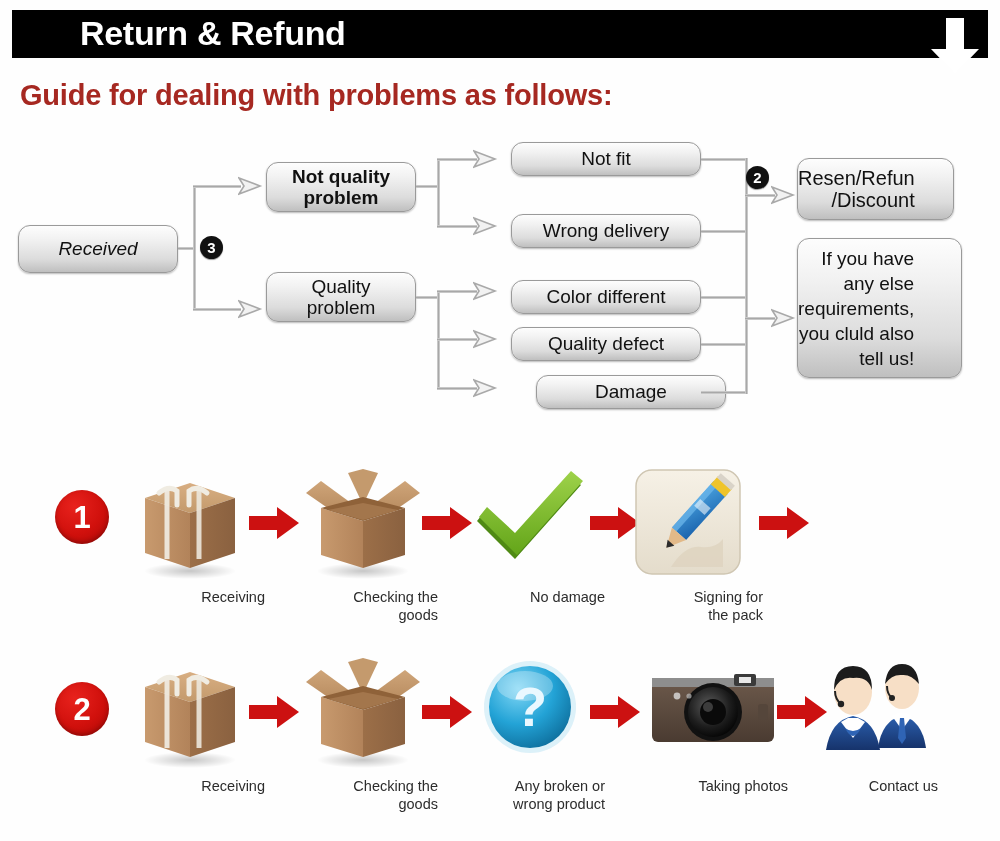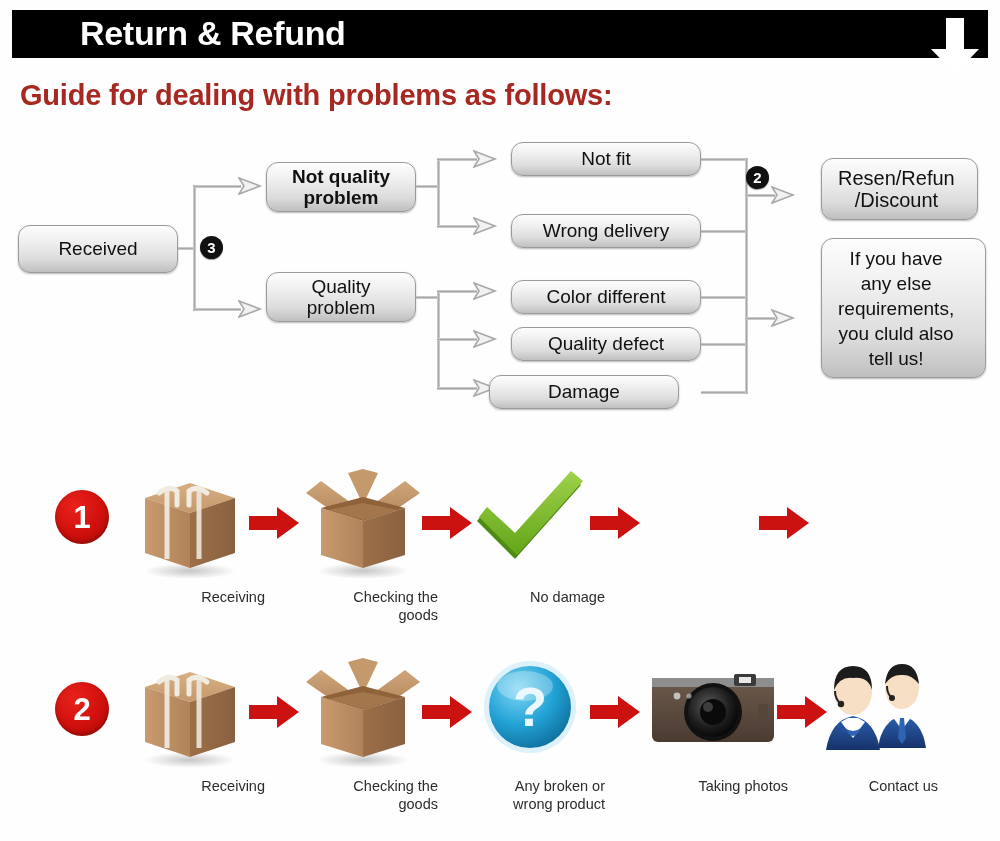--- a/index.html
+++ b/index.html
@@ -36,21 +36,21 @@
   .flow{position:absolute;left:0;top:130px;width:1000px;height:300px;}
   .fbox{
     position:absolute;box-sizing:border-box;
     border:1px solid #9a9a9a;border-radius:12px;
     background:linear-gradient(to bottom,#fdfdfd 0%,#f2f2f2 28%,#dcdcdc 72%,#bfbfbf 100%);
     box-shadow:0 1px 2px rgba(0,0,0,0.28);
     display:flex;align-items:center;justify-content:center;
     text-align:center;color:#111;font-size:19px;line-height:1.12;
     padding:2px 6px;
   }
-  .fbox.left{justify-content:flex-start;text-align:center;padding-left:16px;margin-left:24px;}
+  .fbox.left{justify-content:flex-start;text-align:right;padding-left:0;}
   .fbox.tall{align-items:flex-start;padding-top:7px;}
 
   .badge{
     position:absolute;width:23px;height:23px;border-radius:50%;
     background:#111;color:#fff;font-size:15px;font-weight:bold;
     display:flex;align-items:center;justify-content:center;
     line-height:1;box-shadow:0 1px 1px rgba(0,0,0,.4);
   }
   .conn{position:absolute;background:#b9b9b9;}
   .conn.h{height:3px;background:linear-gradient(to bottom,#d8d8d8,#a8a8a8,#d8d8d8);}
@@ -83,21 +83,21 @@
     <div class="title">Return &amp; Refund</div>
     <svg class="dl-arrow" viewBox="0 0 56 60">
       <path d="M19 2 H37 V33 H52 L28 58 L4 33 H19 Z" fill="#ffffff"></path>
     </svg>
   </div>
 
   <div class="guide">Guide for dealing with problems as follows:</div>
 
   <div class="flow">
 
-    <div class="fbox" style="left:18px;top:95px;width:160px;height:48px;">
+    <div class="fbox" style="left:18px;top:95px;width:160px;height:48px;font-style:italic;">
       <span>Received</span>
     </div>
 
     <div class="conn h" style="left:178px;top:117px;width:16px;"></div>
     <div class="conn v" style="left:193px;top:55px;height:125px;"></div>
     <div class="conn h" style="left:193px;top:55px;width:48px;"></div>
     <div class="conn h" style="left:193px;top:178px;width:48px;"></div>
     <svg class="chev" viewBox="0 0 26 22" style="left:238px;top:45px;">
       <path d="M1 3 L22 11 L1 19 L6 11 Z" fill="#f2f2f2" stroke="#a9a9a9" stroke-width="1.6"></path>
     </svg>
@@ -149,21 +149,21 @@
     </div>
     <div class="fbox" style="left:511px;top:84px;width:190px;height:34px;">
       <span>Wrong delivery</span>
     </div>
     <div class="fbox" style="left:511px;top:150px;width:190px;height:34px;">
       <span>Color different</span>
     </div>
     <div class="fbox" style="left:511px;top:197px;width:190px;height:34px;">
       <span>Quality defect</span>
     </div>
-    <div class="fbox" style="left:489px;top:245px;width:190px;height:34px;">
+    <div class="fbox" style="left:536px;top:245px;width:190px;height:34px;">
       <span>Damage</span>
     </div>
 
     <div class="conn h" style="left:701px;top:28px;width:46px;"></div>
     <div class="conn h" style="left:701px;top:100px;width:46px;"></div>
     <div class="conn h" style="left:701px;top:166px;width:46px;"></div>
     <div class="conn h" style="left:701px;top:213px;width:46px;"></div>
     <div class="conn h" style="left:701px;top:261px;width:46px;"></div>
     <div class="conn v" style="left:745px;top:28px;height:236px;"></div>
     <div class="conn h" style="left:745px;top:64px;width:30px;"></div>
@@ -307,20 +307,39 @@
           <path d="M24 54 L32 44 L60 70 L116 8 L128 18 L62 92 Z" fill="url(#checkG)"></path>
         </svg>
       </div>
       <div class="cap">No damage</div>
     </div>
 
     <svg class="rarrow" viewBox="0 0 54 40" style="left:588px;top:48px;">
       <path d="M2 13 H30 V4 L52 20 L30 36 V27 H2 Z" fill="#CC1111"></path>
     </svg>
 
+    <div class="step" style="left:613px;top:8px;">
+      <div class="art">
+        <svg viewBox="0 0 150 120" width="150" height="120">
+          <rect x="23" y="7" width="104" height="104" rx="16" fill="url(#padG)" stroke="#cfc6b2" stroke-width="1.5"></rect>
+          <path d="M58 104 q14 -22 30 -20 q14 2 22 -8 v28 Z" fill="#ded4c0" opacity=".85"></path>
+          <g transform="rotate(42 75 60)">
+            <rect x="66" y="12" width="19" height="62" fill="url(#pencilG)"></rect>
+            <rect x="66" y="12" width="6" height="62" fill="#6fb9ec" opacity=".7"></rect>
+            <rect x="66" y="5" width="19" height="11" fill="#efc42a"></rect>
+            <rect x="66" y="1" width="19" height="6" fill="#d9d3c8"></rect>
+            <polygon points="66,74 85,74 75.5,93" fill="#e2b988"></polygon>
+            <polygon points="71,86 80,86 75.5,93" fill="#2b2b2b"></polygon>
+            <rect x="68" y="34" width="14" height="9" fill="#ffffff" opacity=".55"></rect>
+          </g>
+        </svg>
+      </div>
+      <div class="cap">Signing for
+the pack</div>
+    </div>
 
     <svg class="rarrow" viewBox="0 0 54 40" style="left:757px;top:48px;">
       <path d="M2 13 H30 V4 L52 20 L30 36 V27 H2 Z" fill="#CC1111"></path>
     </svg>
 
   </div>
 
   <div class="row" style="top:640px;">
     <div class="rowbadge" style="left:55px;top:42px;">
       <span>2</span>

